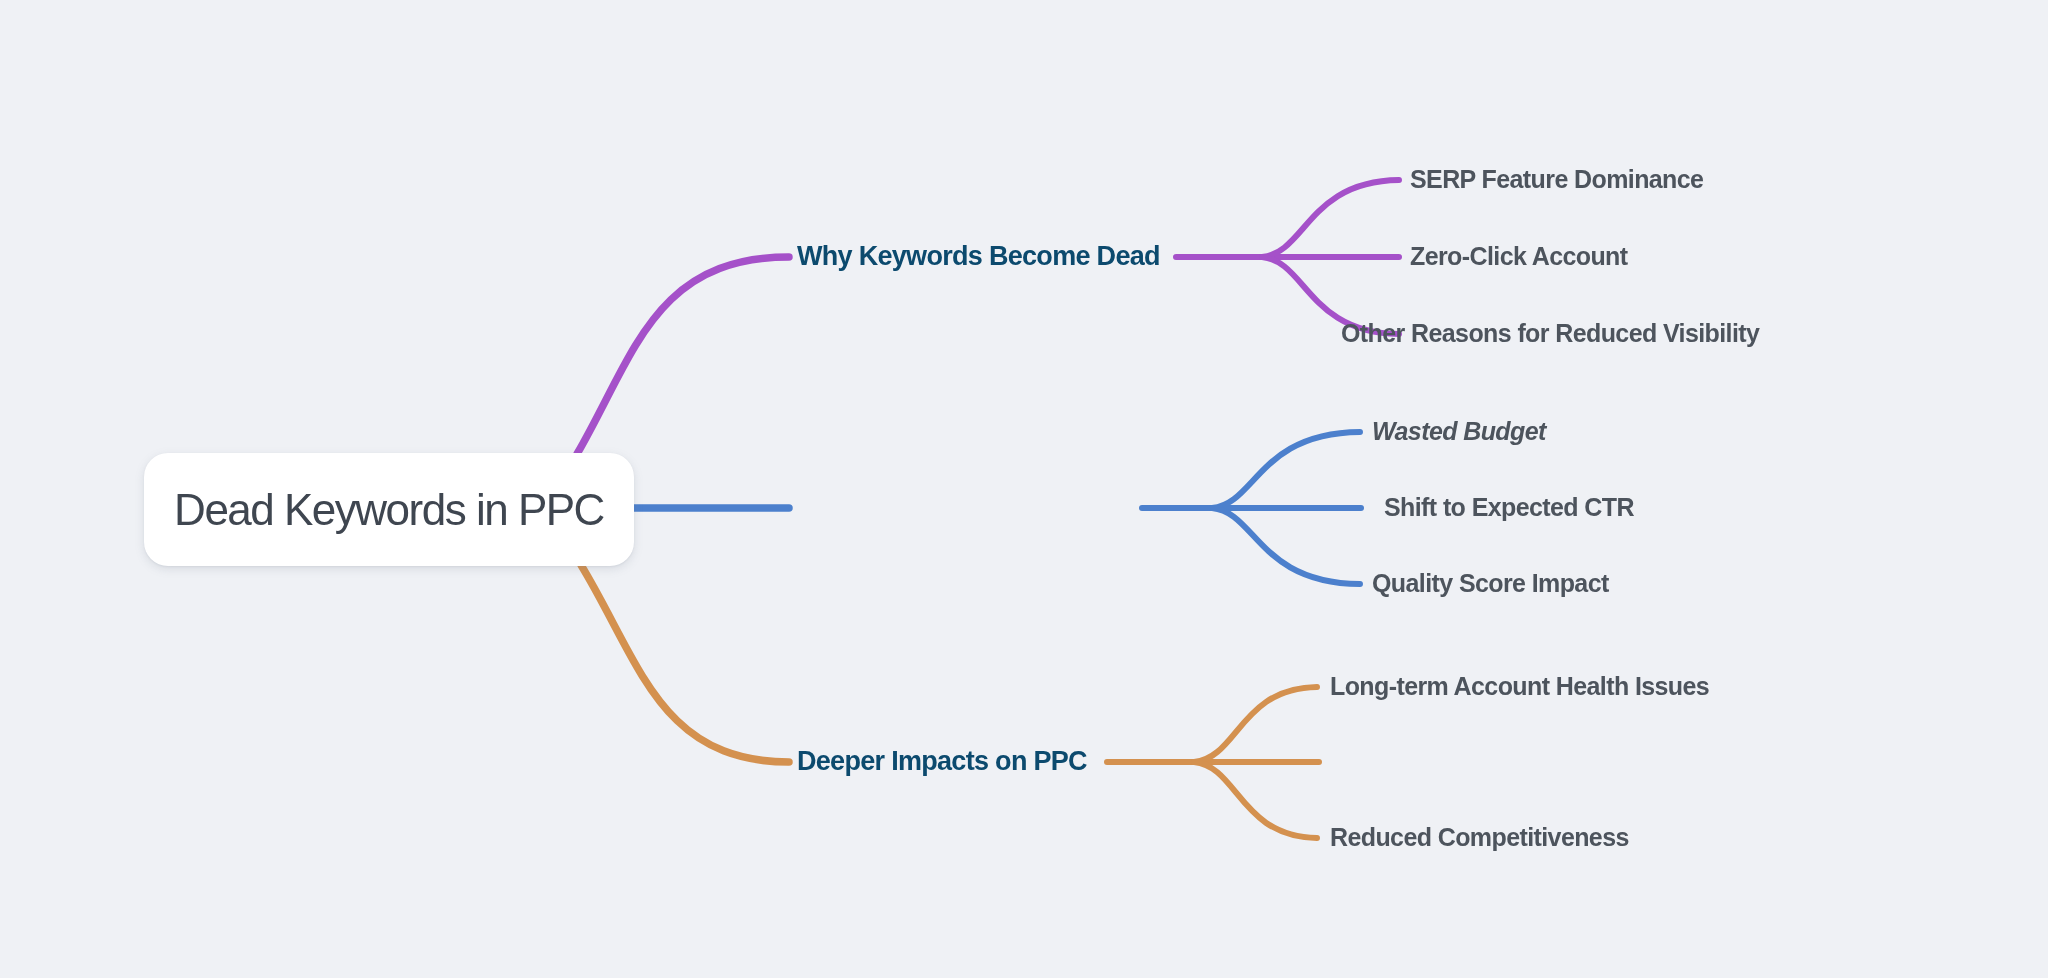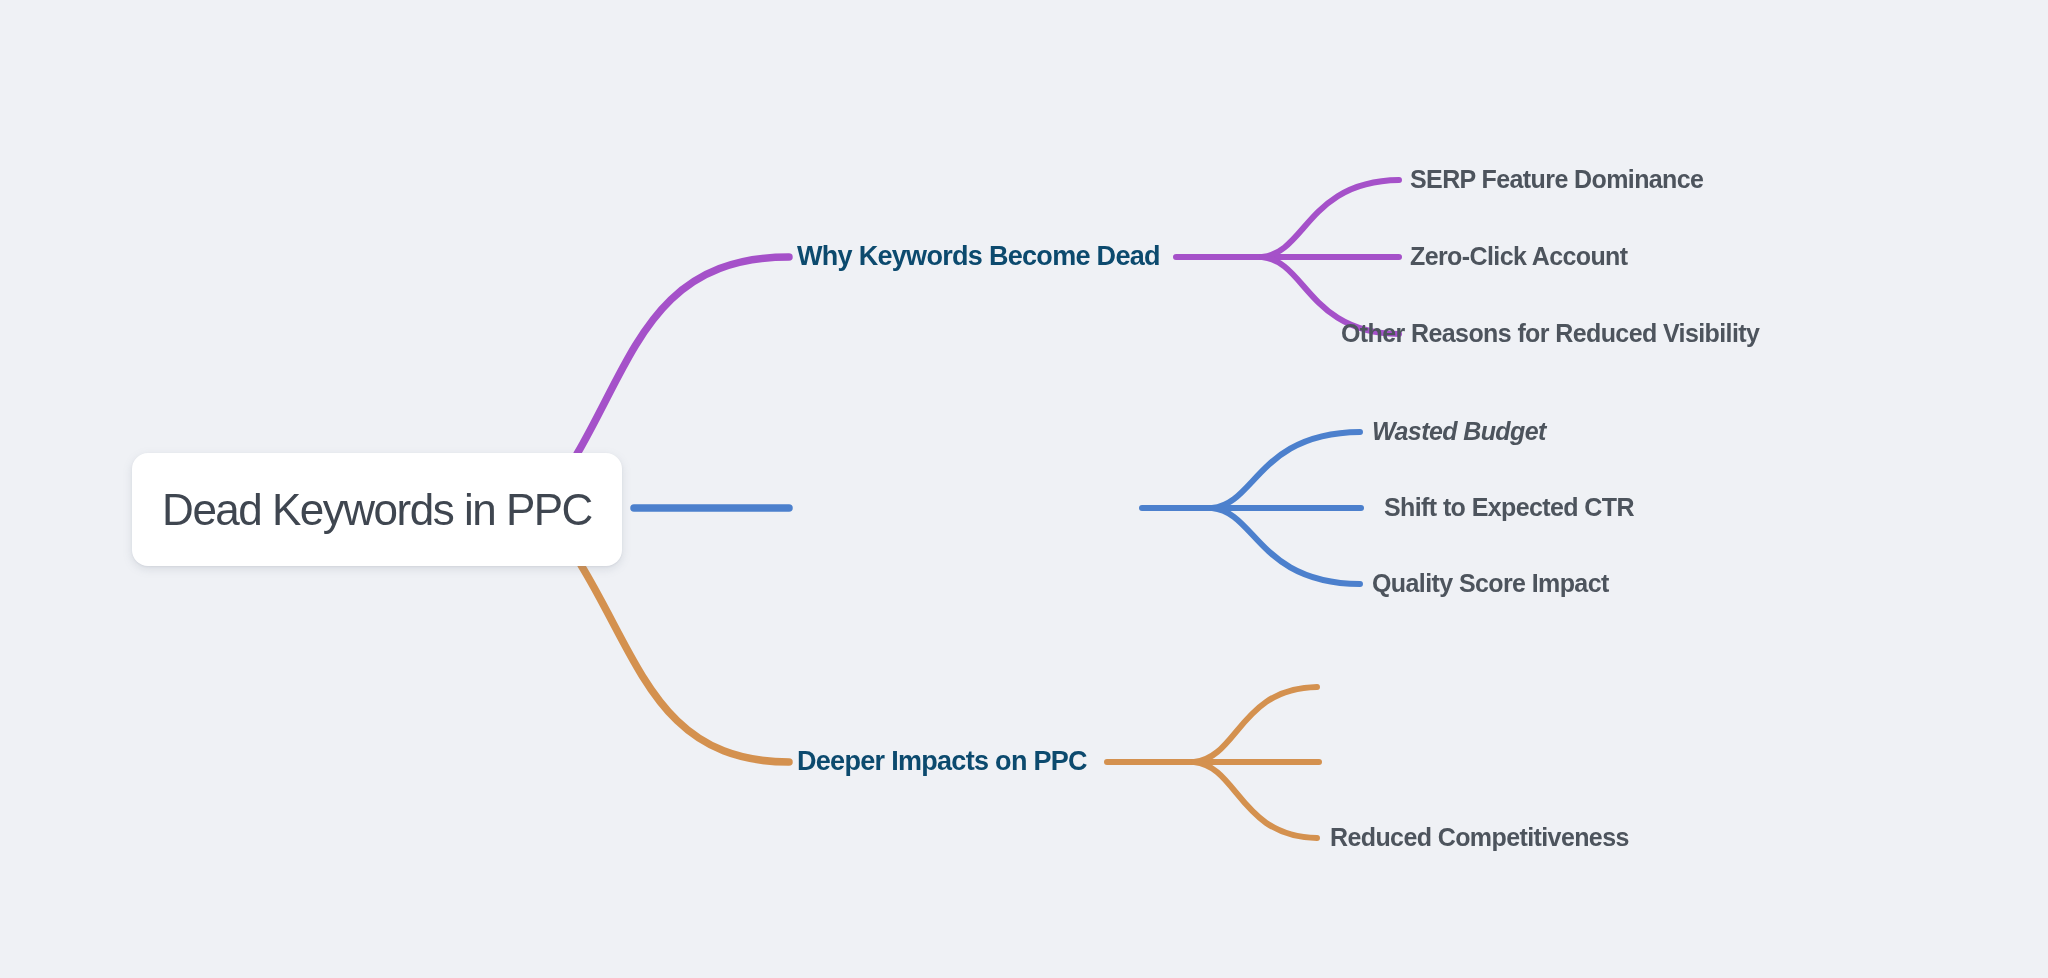--- a/index.html
+++ b/index.html
@@ -28,26 +28,26 @@
 
   .node {
     position: absolute;
     white-space: nowrap;
     line-height: 1;
     transform: translateY(-52%);
     cursor: default;
   }
   .root-card {
     position: absolute;
-    left: 132px;
+    left: 144px;
     top: 453px;
     width: 490px;
     height: 113px;
     background: #ffffff;
-    border-radius: 16px;
+    border-radius: 24px;
     box-shadow: 0 3px 10px rgba(110, 120, 140, 0.18), 0 1px 2px rgba(110,120,140,0.10);
     display: flex;
     align-items: center;
     justify-content: center;
   }
   .root-label {
     font-size: 44px;
     font-weight: 400;
     letter-spacing: -1.5px;
     color: #3f4650;
@@ -96,15 +96,16 @@
   <div class="node parent-label" style="left:797px; top:762px;">Deeper Impacts on PPC</div>
 
   <div class="node child-label" style="left:1410px; top:180px;">SERP Feature Dominance</div>
   <div class="node child-label" style="left:1410px; top:257px;">Zero-Click Account</div>
   <div class="node child-label" style="left:1341px; top:334px;">Other Reasons for Reduced Visibility</div>
 
   <div class="node child-label" style="left:1372px; top:432px;font-style:italic;">Wasted Budget</div>
   <div class="node child-label" style="left:1372px; top:508px;margin-left:12px;">Shift to Expected CTR</div>
   <div class="node child-label" style="left:1372px; top:584px;">Quality Score Impact</div>
 
+  <div class="node child-label" style="left:1330px; top:687px;">Long-term Account Health Issues</div>
   <div class="node child-label" style="left:1330px; top:838px;">Reduced Competitiveness</div>
 
 </div>
 
 </body></html>

